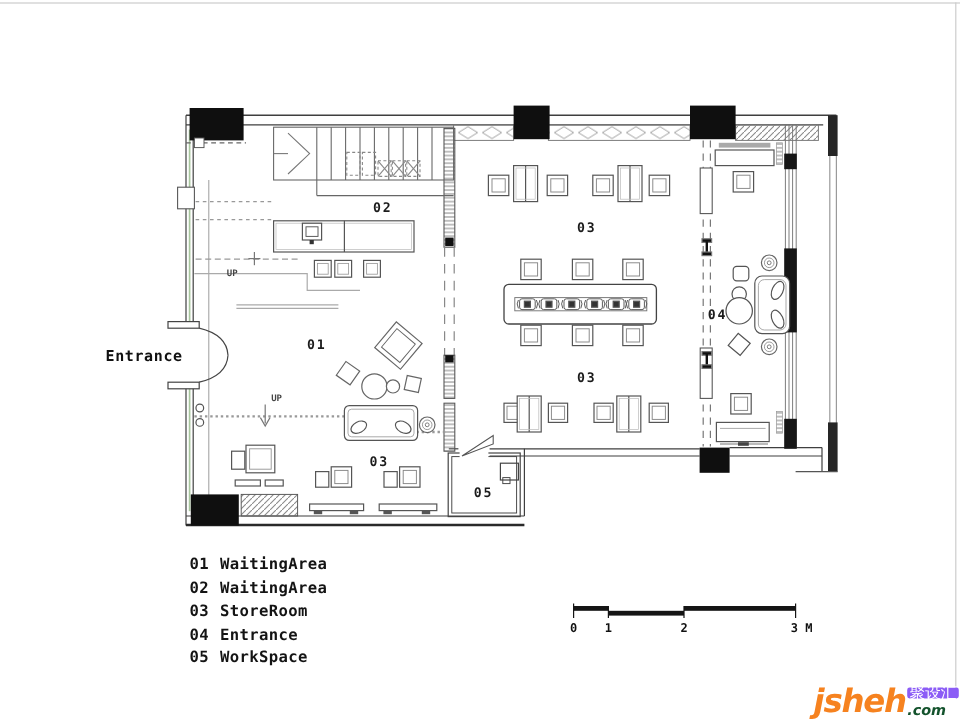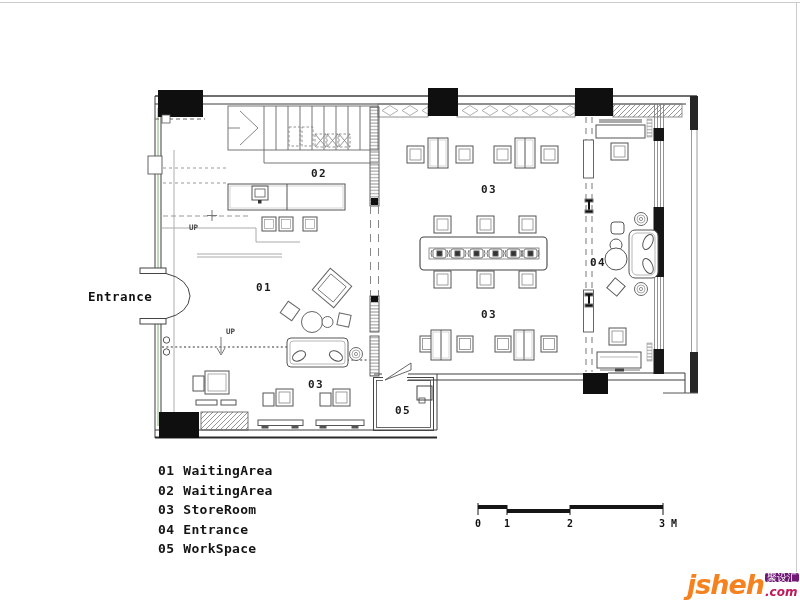--- a/index.html
+++ b/index.html
@@ -7,22 +7,22 @@
   svg.plan{position:absolute;left:0;top:0;width:800px;height:600px;}
   .cad{font-family:"DejaVu Sans Mono",monospace;font-weight:bold;}
   .hairline-top{position:absolute;left:0;top:2px;width:800px;height:1px;background:#cccccc;}
   .hairline-right{position:absolute;right:3px;top:2px;width:1px;height:570px;background:#cccccc;}
   .legend{position:absolute;left:158px;top:461px;}
   .legend-row{display:flex;height:19.5px;align-items:center;font:bold 13px "DejaVu Sans Mono",monospace;color:#141414;letter-spacing:0.3px;}
   .lg-code{margin-right:9px;}
   .logo{position:absolute;right:1px;bottom:2px;display:flex;align-items:flex-start;text-decoration:none;}
   .logo-main{font-family:"DejaVu Sans",sans-serif;font-style:italic;font-weight:bold;font-size:27px;line-height:24px;color:#f6821f;letter-spacing:-1px;}
   .logo-right{display:flex;flex-direction:column;align-items:flex-start;margin-left:1px;height:25px;justify-content:space-between;}
-  .logo-badge{background:#701a75;color:#ffffff;font-size:10px;line-height:9px;padding:0 2px;border-radius:2px;font-family:Liberation Serif, serif;}
-  .logo-tld{color:#be185d;font-family:"DejaVu Sans",sans-serif;font-style:italic;font-weight:bold;font-size:12px;line-height:11px;}
+  .logo-badge{background:#8b5cf6;color:#ffffff;font-size:13px;line-height:9px;padding:0 2px;border-radius:2px;font-family:Liberation Serif, serif;}
+  .logo-tld{color:#14532d;font-family:"DejaVu Sans",sans-serif;font-style:italic;font-weight:bold;font-size:12px;line-height:11px;}
 </style>
 </head>
 <body>
 
 <div class="canvas">
   <div class="hairline-top"></div>
   <div class="hairline-right"></div>
 
   <svg class="plan" viewBox="0 0 800 600">
     <defs>

